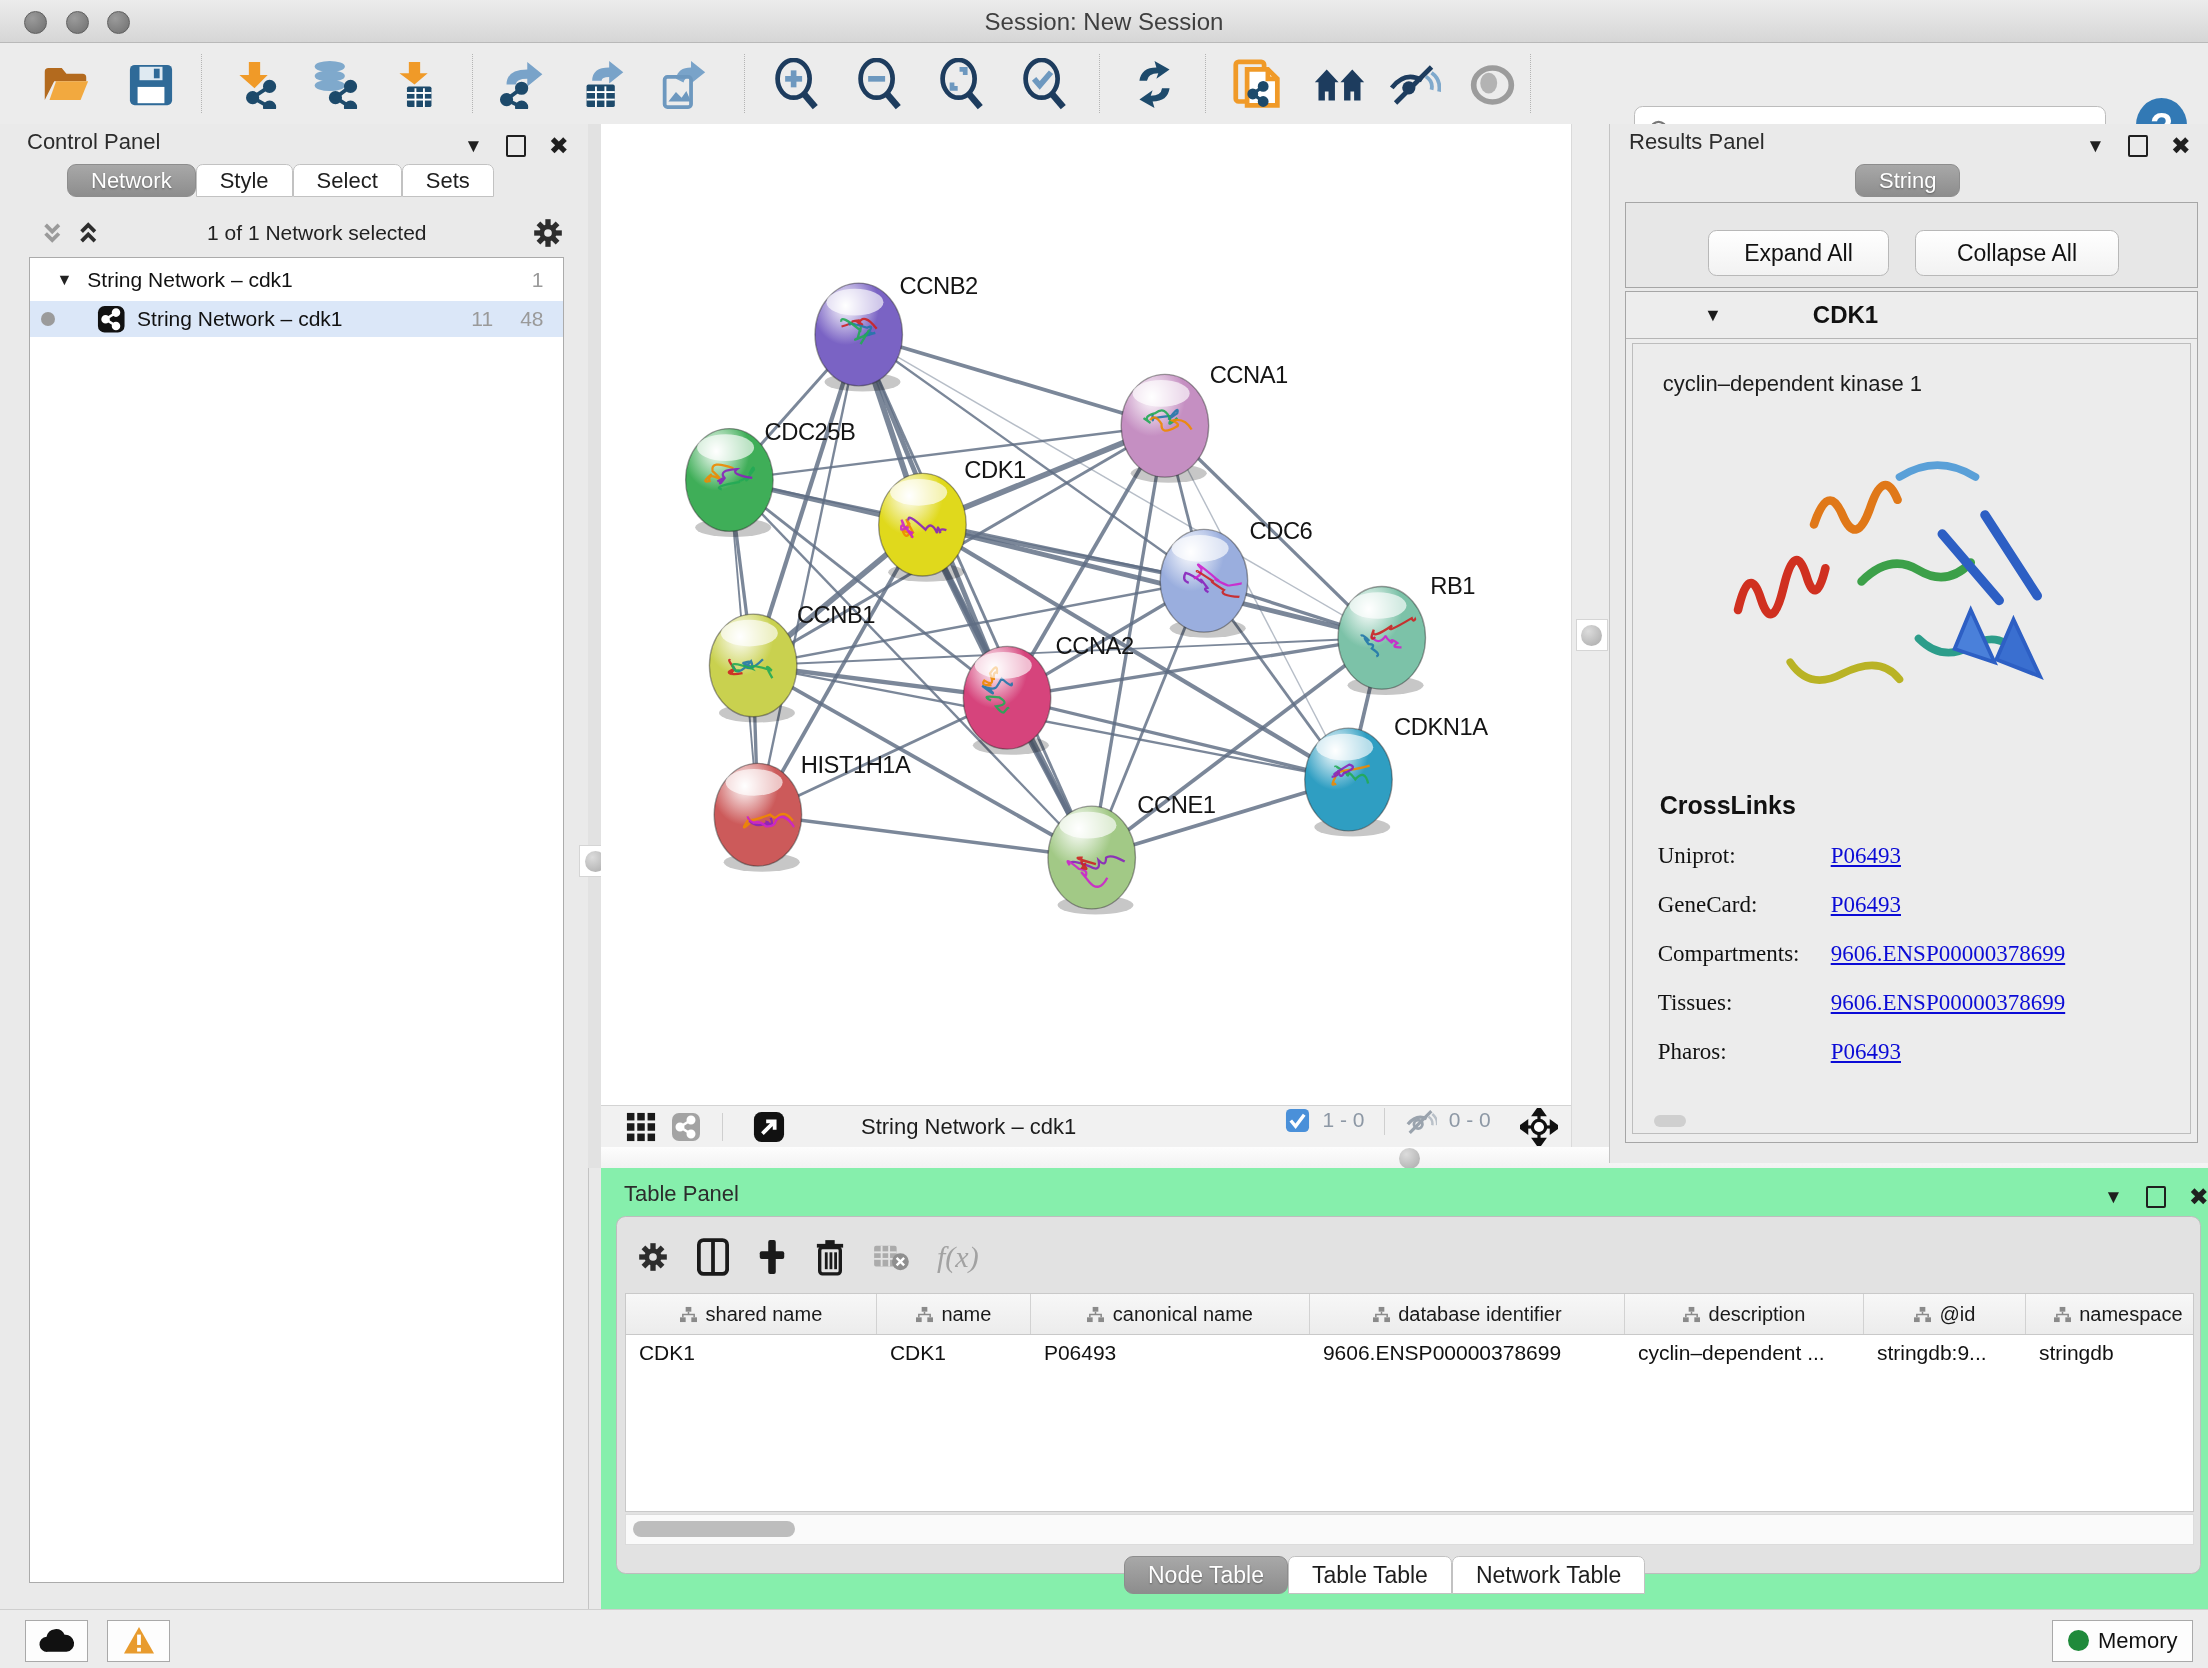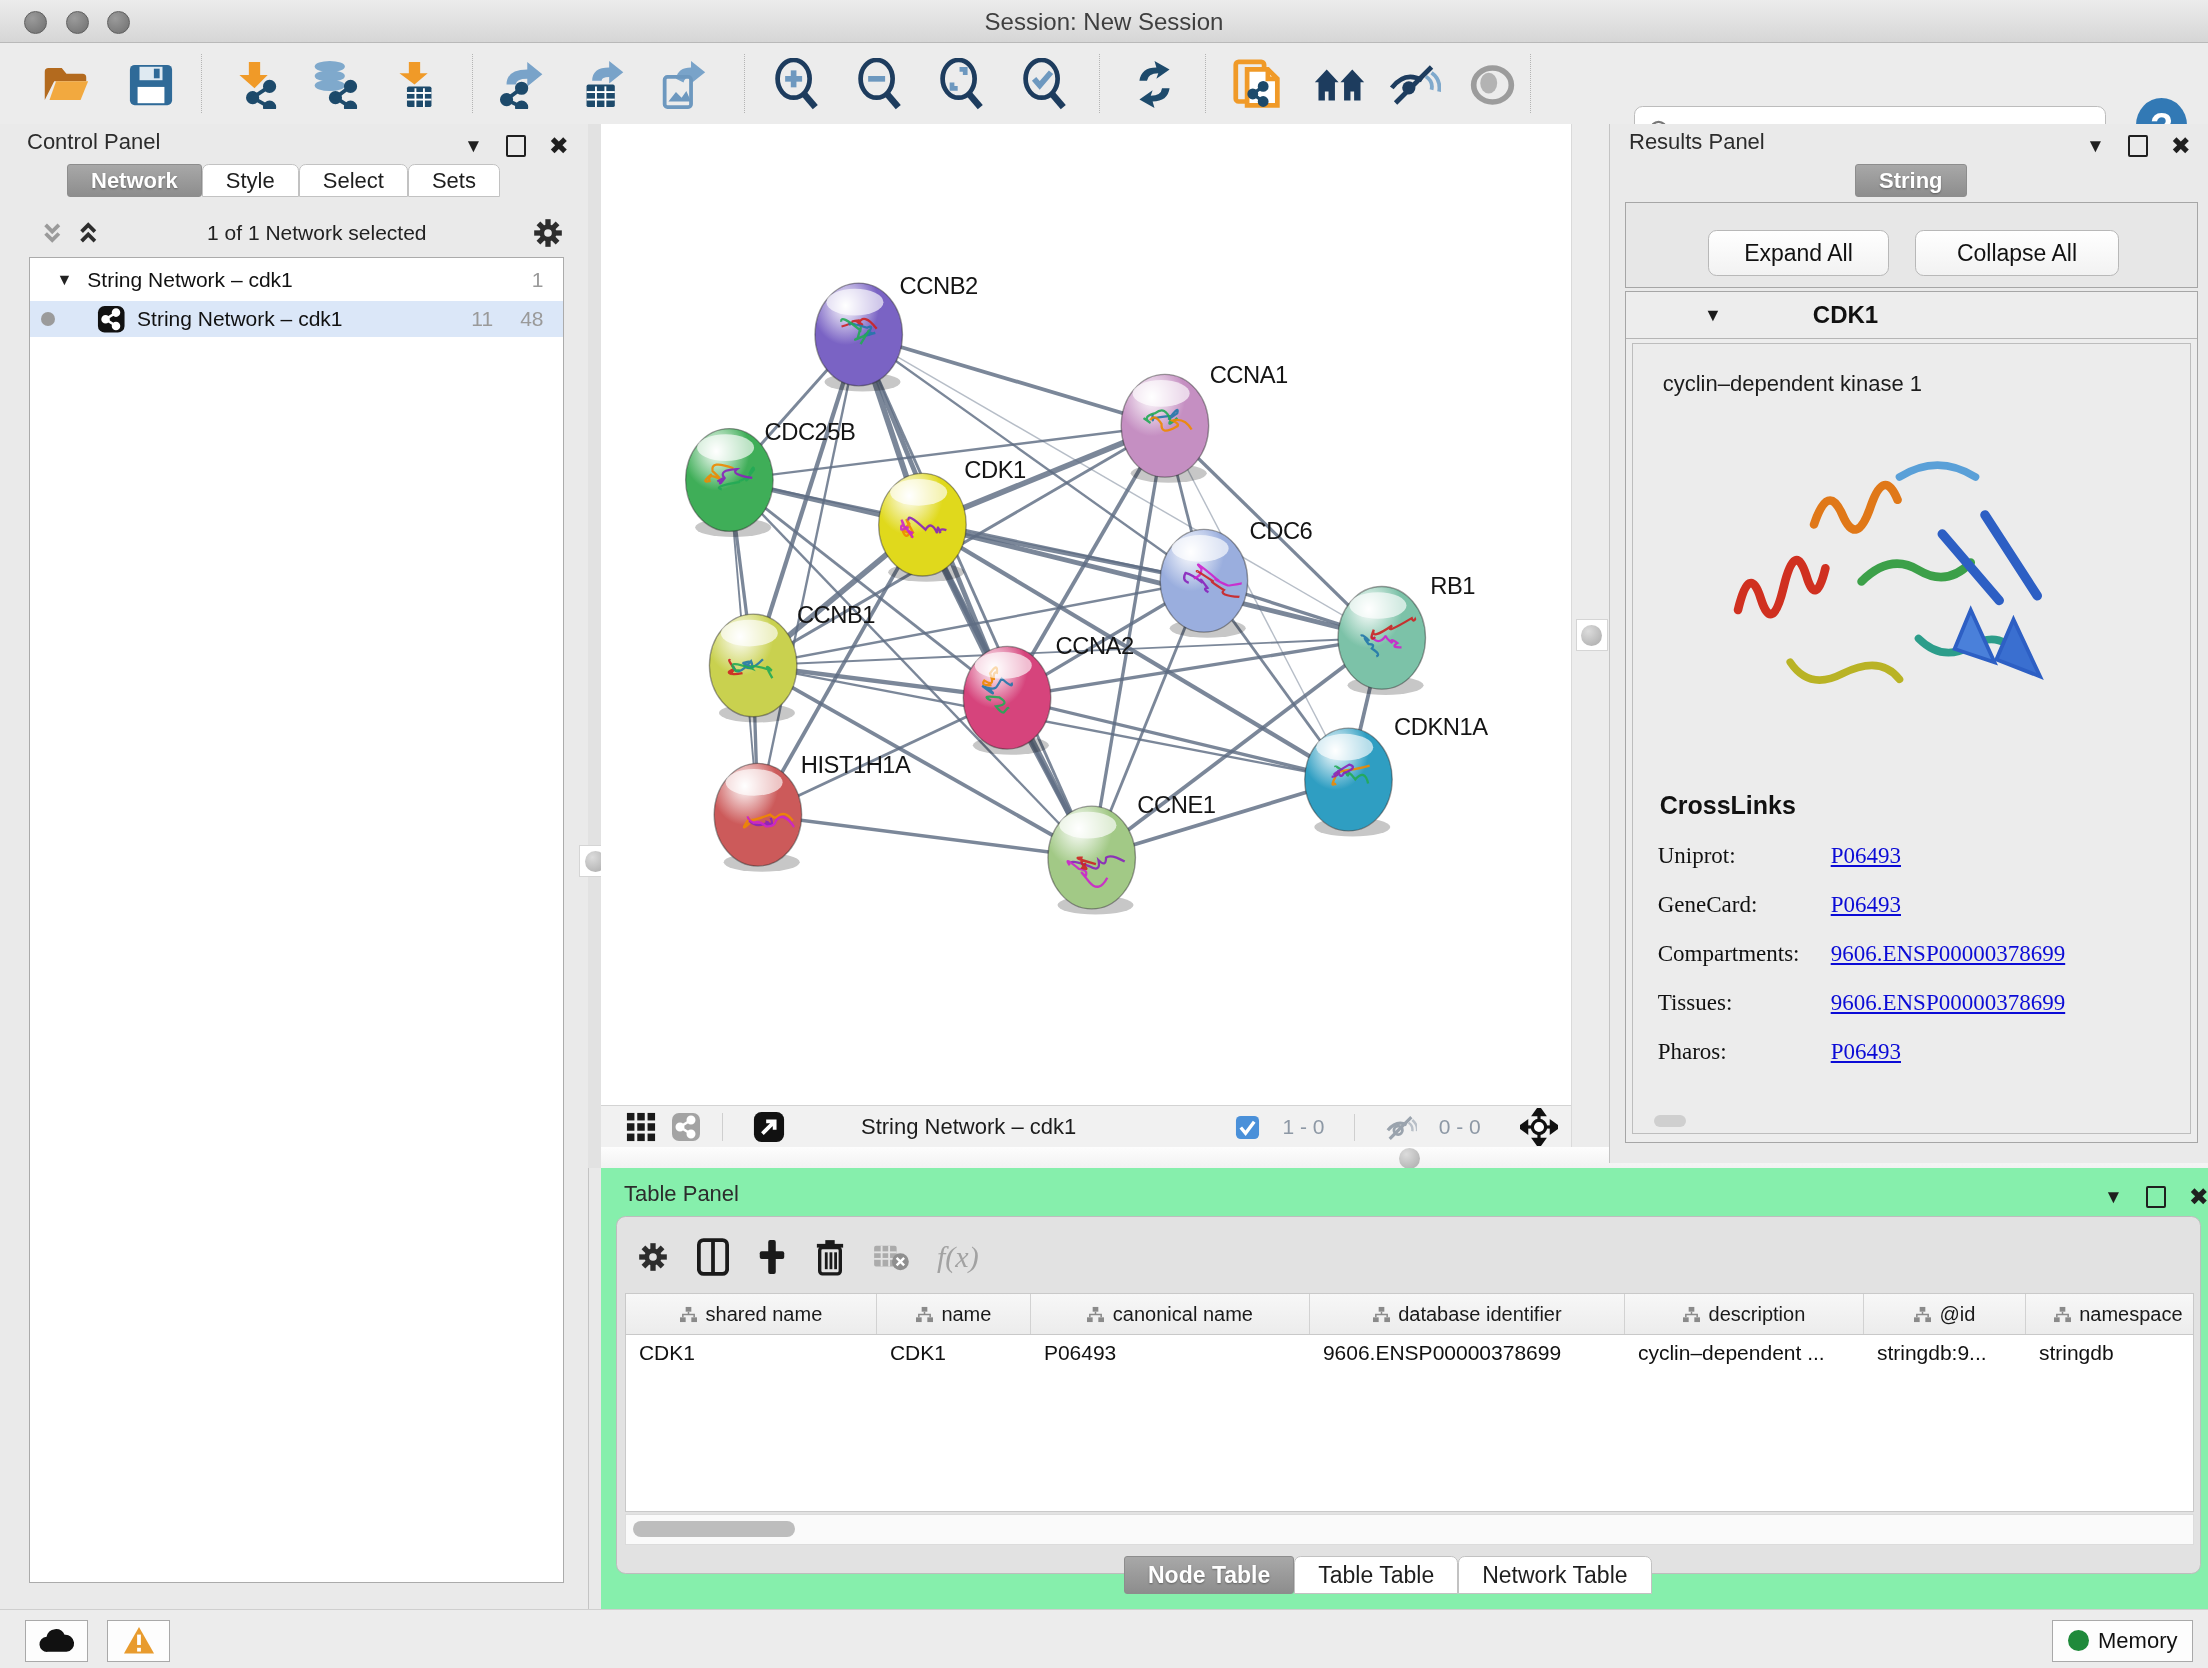--- a/index.html
+++ b/index.html
@@ -23,21 +23,21 @@
     background:#3279b5;color:#fff;font-size:38px;font-weight:bold;display:flex;align-items:center;justify-content:center;}
   
   .panel-title{font-size:22px;color:#2c2c2c;}
   .winbtns{position:absolute;display:flex;align-items:center;gap:23px;}
   .wb-collapse{font-size:19px;color:#1f1f1f;}
   .wb-float{width:16px;height:18px;border:2.9px solid #1f1f1f;border-radius:1.9px;}
   .wb-close{font-size:24px;color:#1f1f1f;font-weight:bold;}
   .tabbtn{height:31px;display:flex;align-items:center;justify-content:center;
     font-size:22px;border:1px solid #c2c2c2;background:#fff;color:#1e1e1e;border-radius:6.7px 6.7px 0 0;padding:0 23px;}
   .tabbtn.active{background:linear-gradient(#a8a8a8,#8d8d8d);color:#fff;border-color:#8d8d8d;
-    text-shadow:0 1px 1.9px rgba(0,0,0,.35);border-radius:3px;font-weight:bold;}
+    text-shadow:0 1px 1.9px rgba(0,0,0,.35);border-radius:9px;}
   
   #control-panel{position:absolute;left:0;top:124px;width:588px;height:1486px;background:#eaeaea;
     border-right:1px solid #c4c4c4;}
   #cp-tabs{position:absolute;left:67px;top:40px;display:flex;}
   #cp-subheader{position:absolute;left:0;top:88px;width:100%;height:42px;display:flex;align-items:center;}
   #cp-status{flex:1;text-align:center;font-size:21px;color:#222;}
   #net-list{position:absolute;left:28.5px;top:133px;width:533px;height:1324px;background:#fff;
     border:1px solid #ababab;}
   .tree-row{height:32px;display:flex;align-items:center;font-size:21px;color:#111;}
   .tree-row .cnt{color:#9a9a9a;margin-left:auto;}
@@ -586,21 +586,21 @@
         <circle cx="20" cy="22" r="3.2"></circle>
         <path d="M20 8 9 15 20 22" fill="none"></path>
       </g>
     </svg>
   <div style="width:1px;height:28.5px;background:#cfcfcf;margin-left:21px"></div>
   <svg width="32" height="32" viewBox="0 0 34 34" style="margin-left:30px">
       <rect x="1" y="1" width="32" height="32" rx="8" fill="#111"></rect>
       <path d="M10 24 L22 12 M14 11 h9 v9" stroke="#fff" stroke-width="4" fill="none"></path>
     </svg>
   <div id="net-bb-title">String Network – cdk1</div>
-  <div style="margin-left:auto;display:flex;align-items:center;gap:22px">
+  <div style="margin-left:auto;display:flex;align-items:flex-start;gap:12px">
     <svg width="25" height="25" viewBox="0 0 26 26">
         <rect x="1" y="1" width="24" height="24" rx="5" fill="#4a90d9"></rect>
         <path d="M6 13 l5 6 9-12" stroke="#fff" stroke-width="3.5" fill="none"></path>
       </svg>
     <span class="bb-badge">1 - 0</span>
     <div style="width:1px;height:27px;background:#cfcfcf;margin:0 7.6px"></div>
     <svg width="32" height="27" viewBox="0 0 34 28">
         <path d="M3 17 q9-11 20-6" fill="none" stroke="#9aa3ad" stroke-width="3.4"></path>
         <circle cx="14" cy="17" r="4.5" fill="none" stroke="#9aa3ad" stroke-width="3"></circle>
         <path d="M25 9 q5 3 4 9 M29 6 q6 5 5 12" fill="none" stroke="#b9c0c8" stroke-width="2.6"></path>

